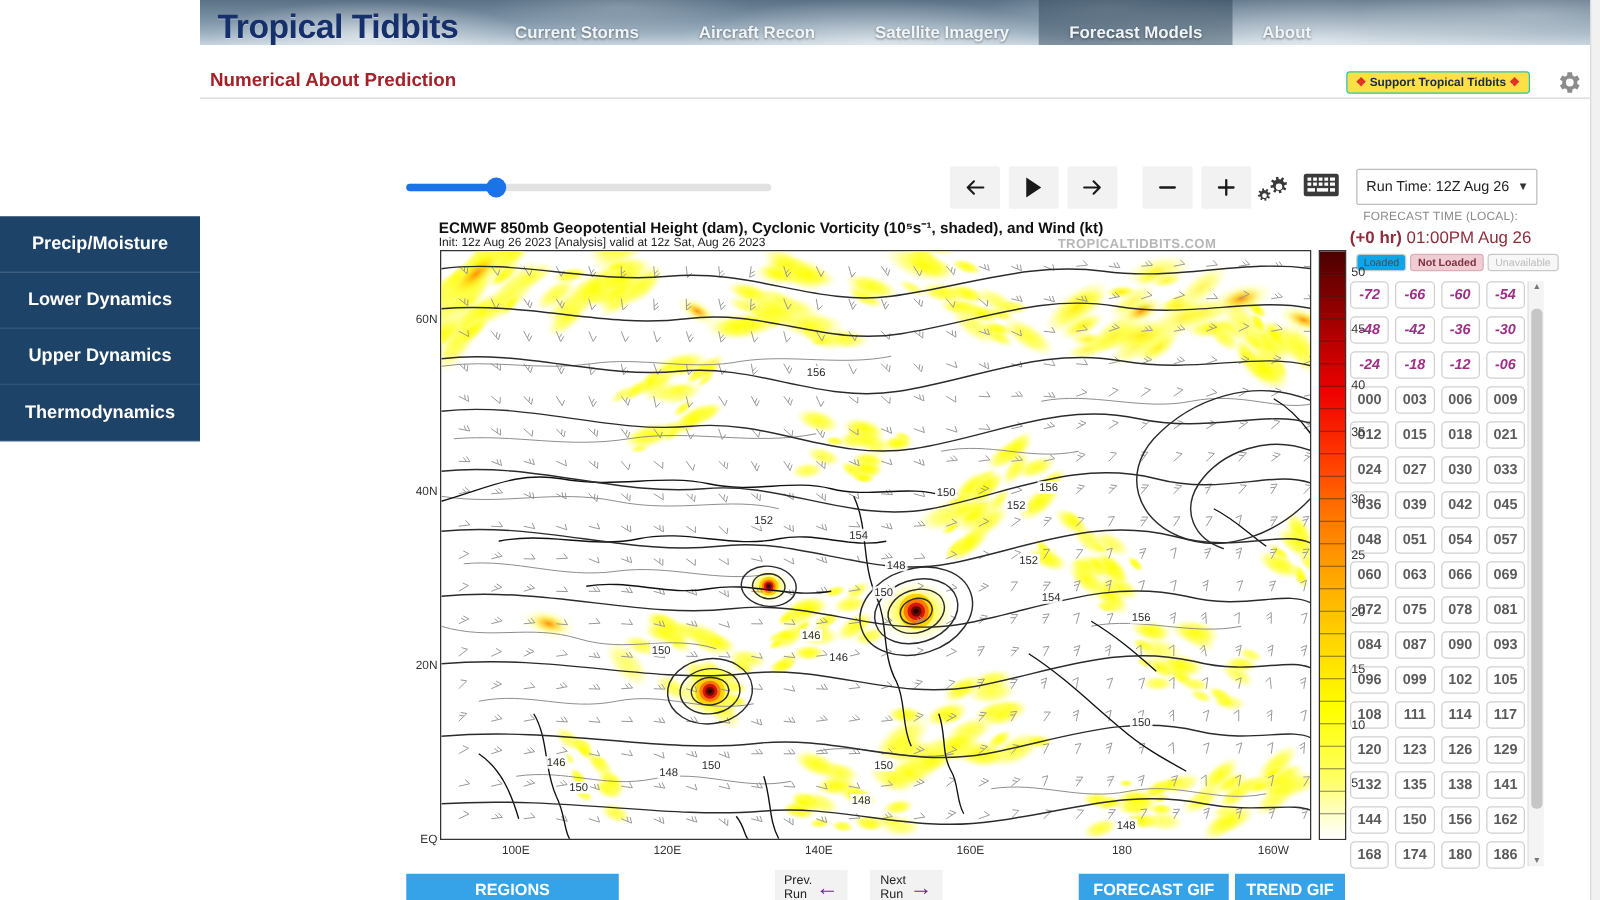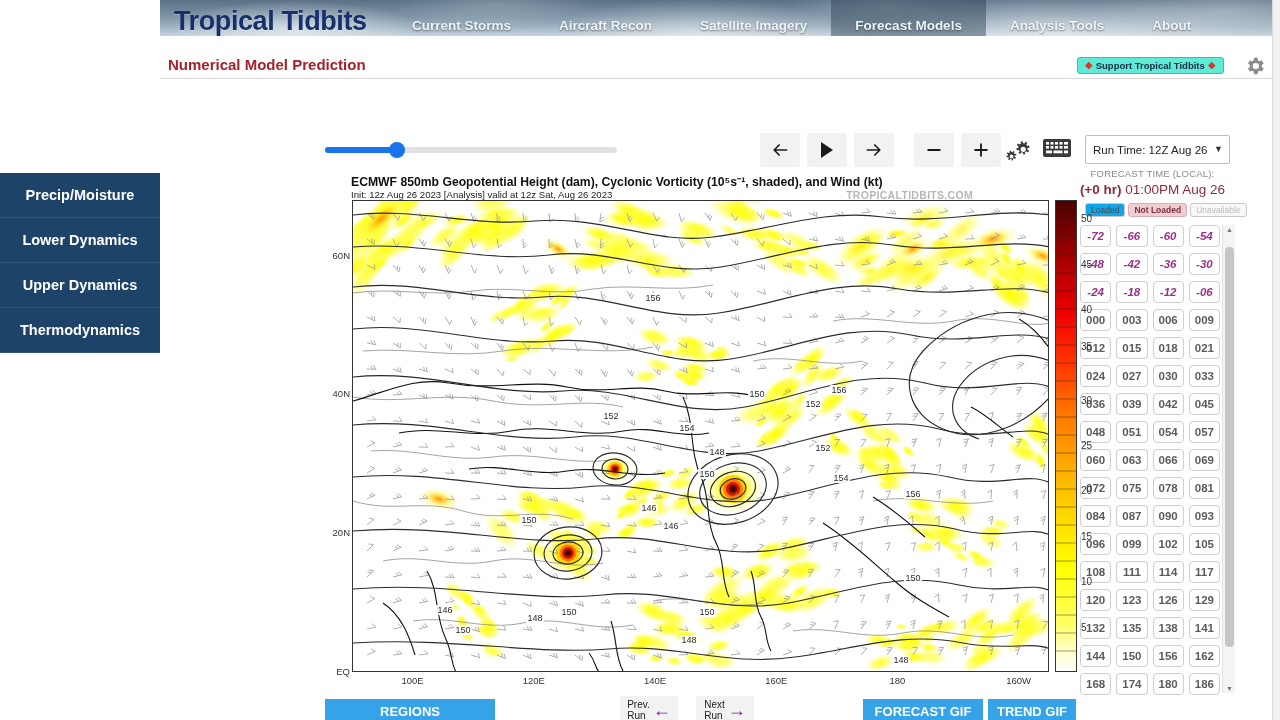--- a/index.html
+++ b/index.html
@@ -47,21 +47,21 @@
   .nav-item.active { background: rgba(40,62,82,.45); }
 
   
   .subhead { position:absolute; left:0; top:52px; width:1120px; height:27px; border-bottom:1px solid #d8d8d8; }
   .subhead-title{
     position:absolute; left:8px; top:4px;
     color:#a4212a; font-size:15px; font-weight:bold;
   }
   .support-btn{
     position:absolute; right:56px; top:5px;
-    background:#5eead4; border:1px solid #23c7b2; border-radius:3px;
+    background:#fde047; border:1px solid #23c7b2; border-radius:3px;
     color:#1b2b45; font-size:9.5px; font-weight:bold;
     padding:2px 7px; white-space:nowrap; cursor:pointer;
   }
   .support-btn .drop{ color:#e0302a; }
   .gear-top{
     position:absolute; right:14px; top:3px;
     width:22px;height:22px;cursor:pointer;
   }
 
   
@@ -207,27 +207,26 @@
     <div class="navbar">
       <div class="nav-clouds"></div>
       <div class="brand">
         <span>Tropical Tidbits</span>
       </div>
       <div class="nav-items" id="nav-items">
           <div class="nav-item">Current Storms</div>
           <div class="nav-item">Aircraft Recon</div>
           <div class="nav-item">Satellite Imagery</div>
           <div class="nav-item active">Forecast Models</div>
-          <div class="nav-item">Analysis Tools</div>
           <div class="nav-item">About</div>
         </div>
     </div>
 
     <div class="subhead">
-      <div class="subhead-title">Numerical Model Prediction</div>
+      <div class="subhead-title">Numerical About Prediction</div>
       <div class="support-btn">
         <span class="drop">❖</span>
         <span>Support Tropical Tidbits</span>
         <span class="drop">❖</span>
       </div>
       <div class="gear-top">
         <svg viewBox="0 0 24 24" width="22" height="22" aria-hidden="true">
           <path fill="#8c8c8c" d="M19.4 13a7.8 7.8 0 000-2l2.1-1.6-2-3.5-2.5 1a7.6 7.6 0 00-1.7-1L14.9 3h-4l-.4 2.9c-.6.2-1.2.6-1.7 1l-2.5-1-2 3.5L6.4 11a7.8 7.8 0 000 2l-2.1 1.6 2 3.5 2.5-1c.5.4 1.1.8 1.7 1l.4 2.9h4l.4-2.9c.6-.2 1.2-.6 1.7-1l2.5 1 2-3.5L19.4 13zM12.9 15.4a3.4 3.4 0 110-6.8 3.4 3.4 0 010 6.8z"></path>
         </svg>
       </div>

